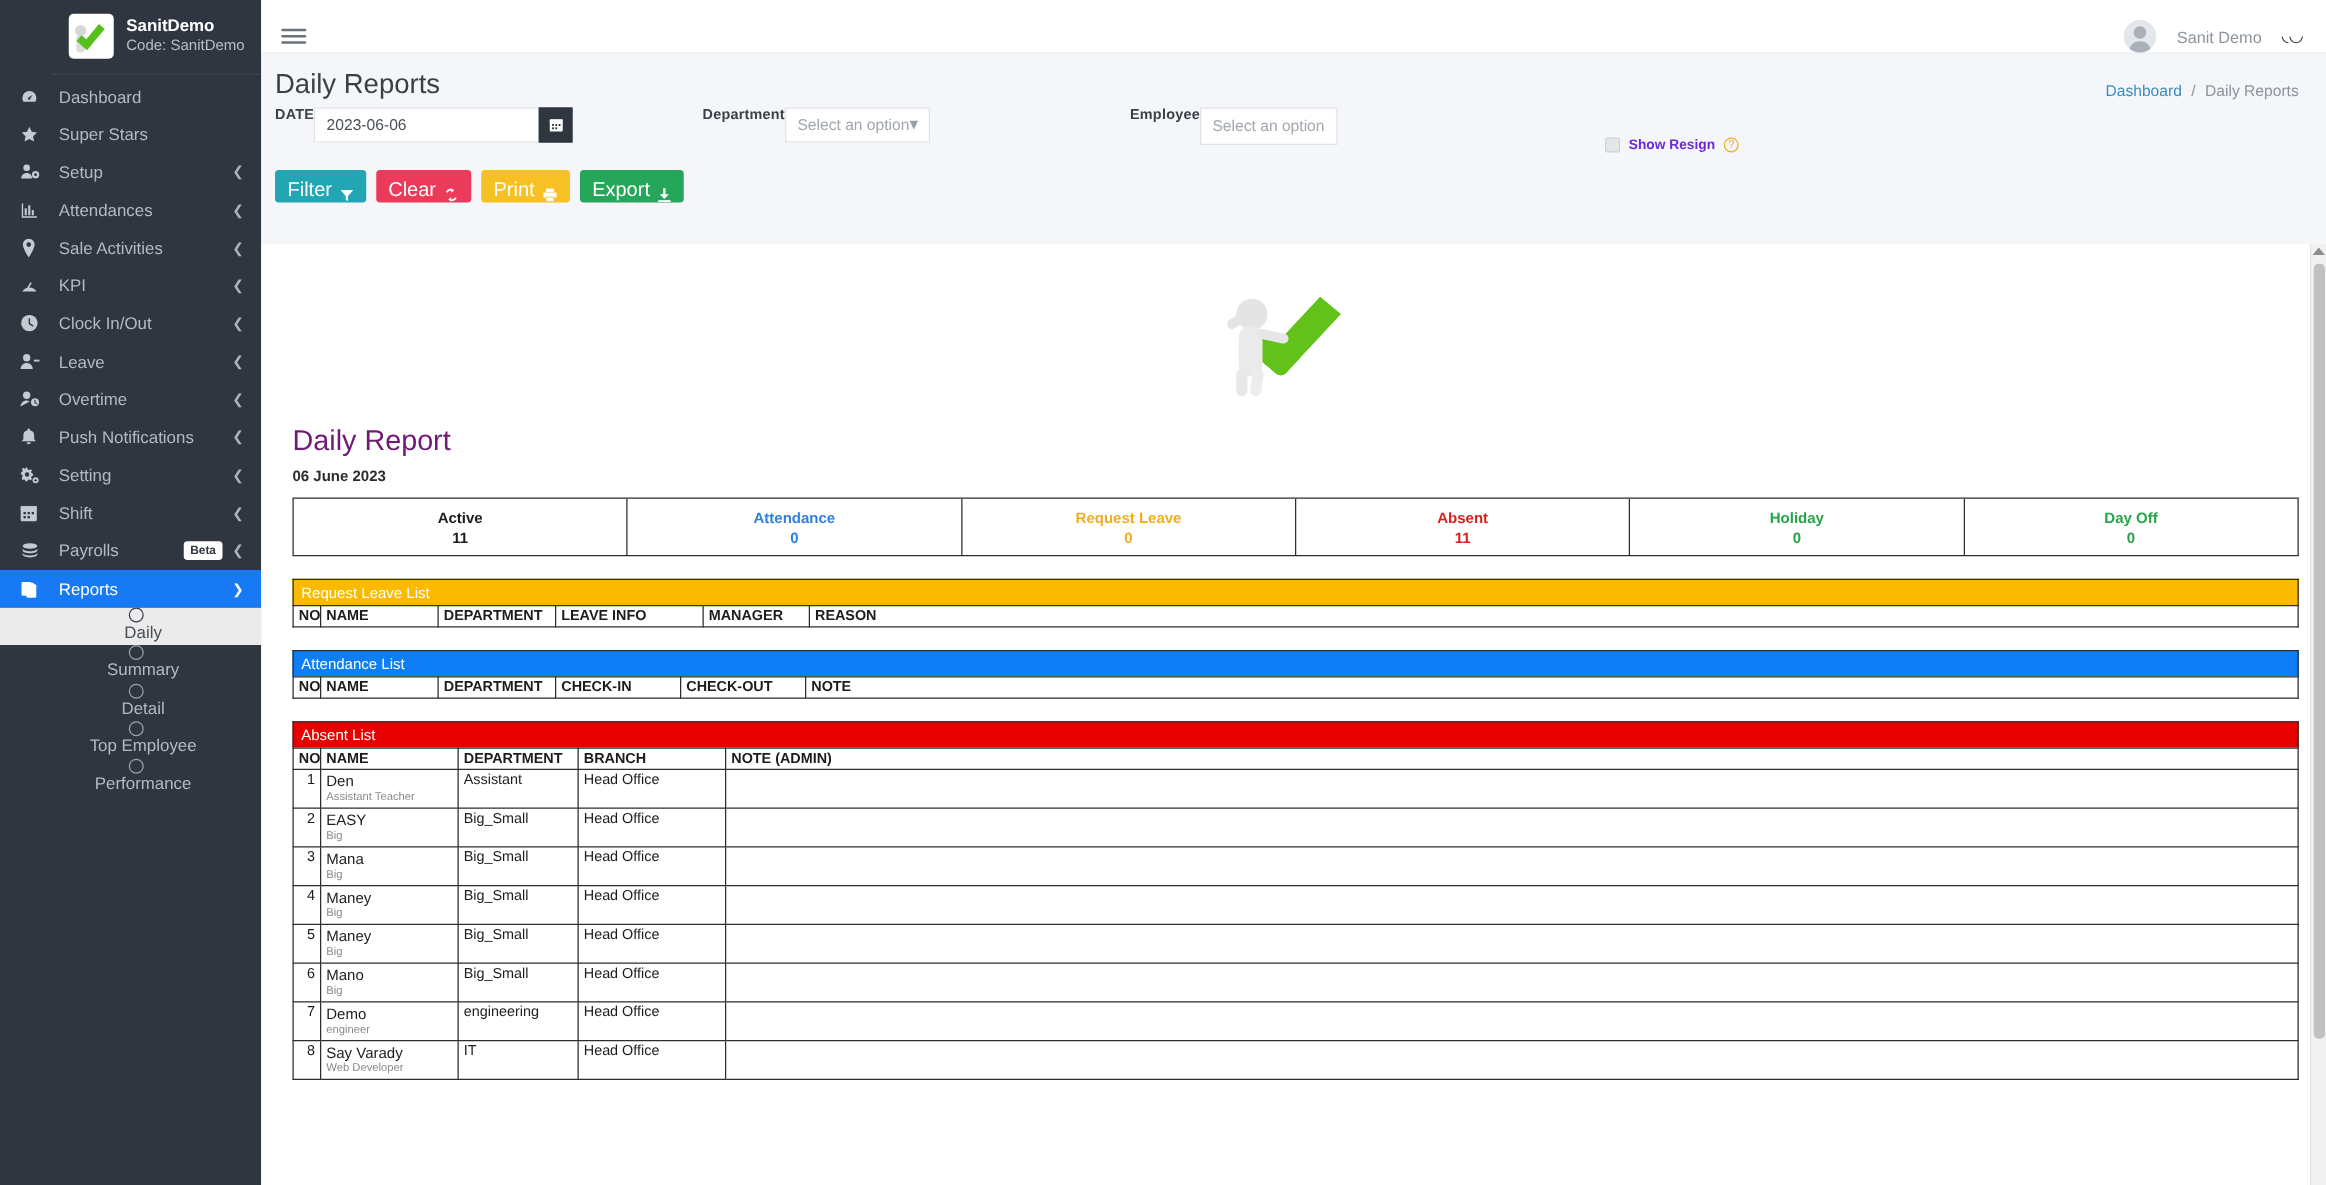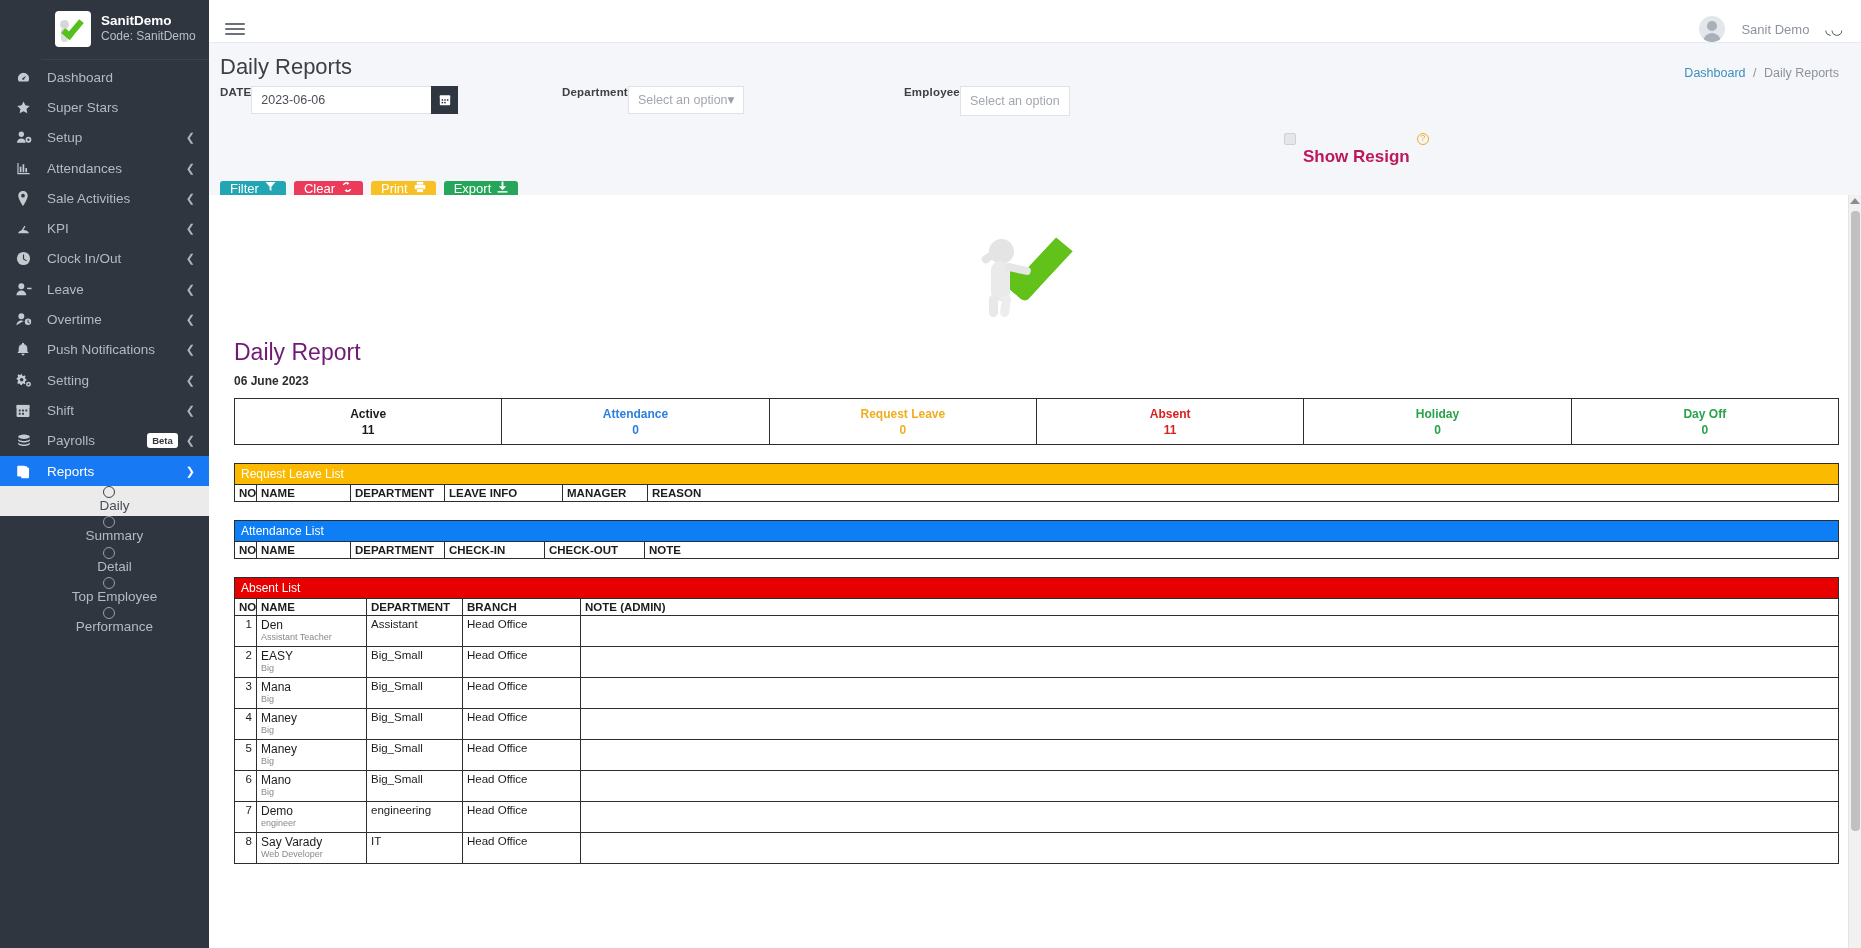--- a/index.html
+++ b/index.html
@@ -162,32 +162,32 @@
     display: flex; align-items: center; padding: 0 9px;
     font-size: 12.5px; color: #a2a7ae; cursor: pointer;
   }
   .resign-wrap {
     display: flex; align-items: center; gap: 7px; padding-top: 24px; margin-left: 38px;
   }
   .chkbox {
     width: 12px; height: 12px; background: #e4e6ea;
     border: 1px solid #cdd1d6; border-radius: 2px; cursor: pointer;
   }
-  .resign-label { font-size: 17px; font-weight: bold; color: #be185d; margin-top: 37px; }
+  .resign-label { font-size: 11px; font-weight: bold; color: #6d28d9; }
   .help-icon {
     width: 12px; height: 12px; border-radius: 50%;
     border: 1.4px solid #f0ad20; color: #f0ad20;
     font-size: 9px; line-height: 9px; text-align: center; cursor: pointer;
   }
 
   .btn-row { display: flex; gap: 8px; padding: 14px 0 0 11px; }
   .btn {
     height: 26px; border: none; border-radius: 3px;
-    color: #fff; font-size: 13px; font-weight: normal;
-    padding: 0 10px; display: flex; align-items: flex-start; gap: 6px;
+    color: #fff; font-size: 16px; font-weight: normal;
+    padding: 0 10px; display: flex; align-items: flex-end; gap: 6px;
     cursor: pointer; font-family: "Liberation Sans", sans-serif;
   }
   .btn svg { display: block; }
   .btn-filter { background: #22a6b3; }
   .btn-clear  { background: #eb3b5a; }
   .btn-print  { background: #f7c024; }
   .btn-export { background: #26a65b; }
 
   
   .panel {

